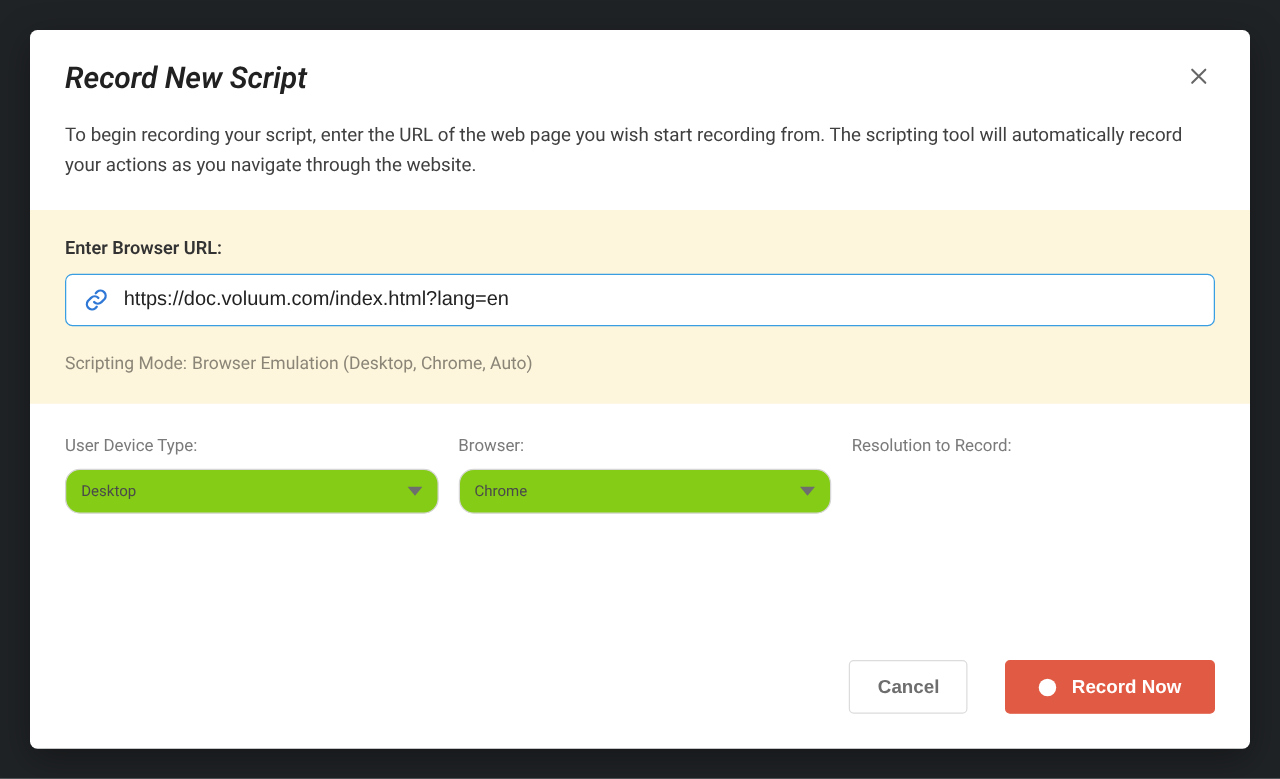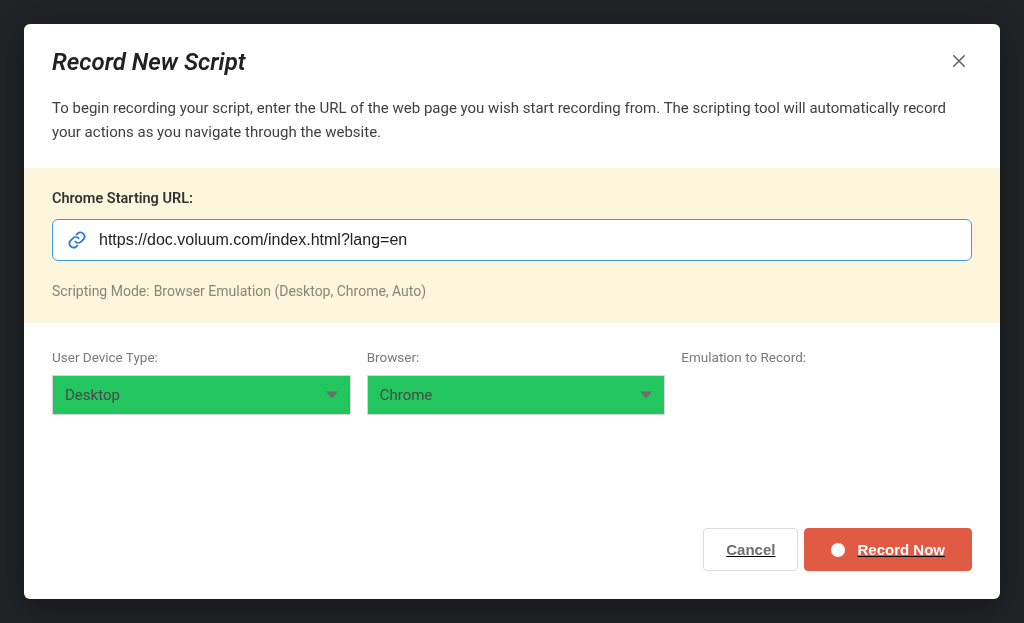--- a/index.html
+++ b/index.html
@@ -92,36 +92,35 @@
   .select-label {
     font-size: 13.5px;
     color: #7a7a7a;
     margin-bottom: 10px;
   }
   .select-box {
     display: flex;
     align-items: center;
     justify-content: space-between;
     border: 1px solid #d6d6d6;
-    border-radius: 0;
+    border-radius: 12px;
     padding: 10px 12px;
-    background: #22c55e;
+    background: #84cc16;
     cursor: pointer;
-    font-size: 15px;
+    font-size: 12px;
     color: #4a4a4a;
   }
   .caret { line-height: 0; }
   .caret svg { width: 12px; height: 12px; fill: #6e6e6e; }
   .modal-footer {
     margin-top: auto;
     display: flex;
     justify-content: flex-end;
-    gap: 6px;
+    gap: 30px;
     padding: 0 28px 28px 28px;
-    text-decoration: underline;
   }
   .btn {
     border-radius: 4px;
     font-size: 15px;
     font-weight: 600;
     padding: 12px 22px;
     cursor: pointer;
     display: flex;
     align-items: center;
     gap: 12px;
@@ -160,21 +159,21 @@
         <svg viewBox="0 0 24 24" fill="none">
             <path d="M5 5 L19 19 M19 5 L5 19" stroke-linecap="round"></path>
           </svg>
       </span>
     </button>
   </div>
 
   <p class="modal-desc">To begin recording your script, enter the URL of the web page you wish start recording from. The scripting tool will automatically record your actions as you navigate through the website.</p>
 
   <div class="url-section">
-    <label class="url-label">Chrome Starting URL:</label>
+    <label class="url-label">Enter Browser URL:</label>
     <div class="url-input-wrap">
       <span class="link-icon">
         <svg viewBox="0 0 24 24" fill="none">
             <path d="M10 14a5 5 0 0 0 7 0l3-3a5 5 0 0 0-7-7l-1.5 1.5" stroke-linecap="round" stroke-linejoin="round"></path>
             <path d="M14 10a5 5 0 0 0-7 0l-3 3a5 5 0 0 0 7 7l1.5-1.5" stroke-linecap="round" stroke-linejoin="round"></path>
           </svg>
       </span>
       <input type="text" class="url-input" value="https://doc.voluum.com/index.html?lang=en" style="">
     </div>
     <div class="scripting-mode">
@@ -196,21 +195,21 @@
     <div class="select-col">
       <span class="select-label">Browser:</span>
       <div class="select-box">
         <span>Chrome</span>
         <span class="caret"><svg viewBox="0 0 10 6">
               <path d="M0 0 L5 6 L10 0 Z"></path>
             </svg></span>
       </div>
     </div>
     <div class="select-col">
-      <span class="select-label">Emulation to Record:</span>
+      <span class="select-label">Resolution to Record:</span>
     </div>
   </div>
 
   <div class="modal-footer">
     <button class="btn btn-cancel">
       <span>Cancel</span>
     </button>
     <button class="btn btn-primary">
       <span class="record-dot"></span>
       <span>Record Now</span>

